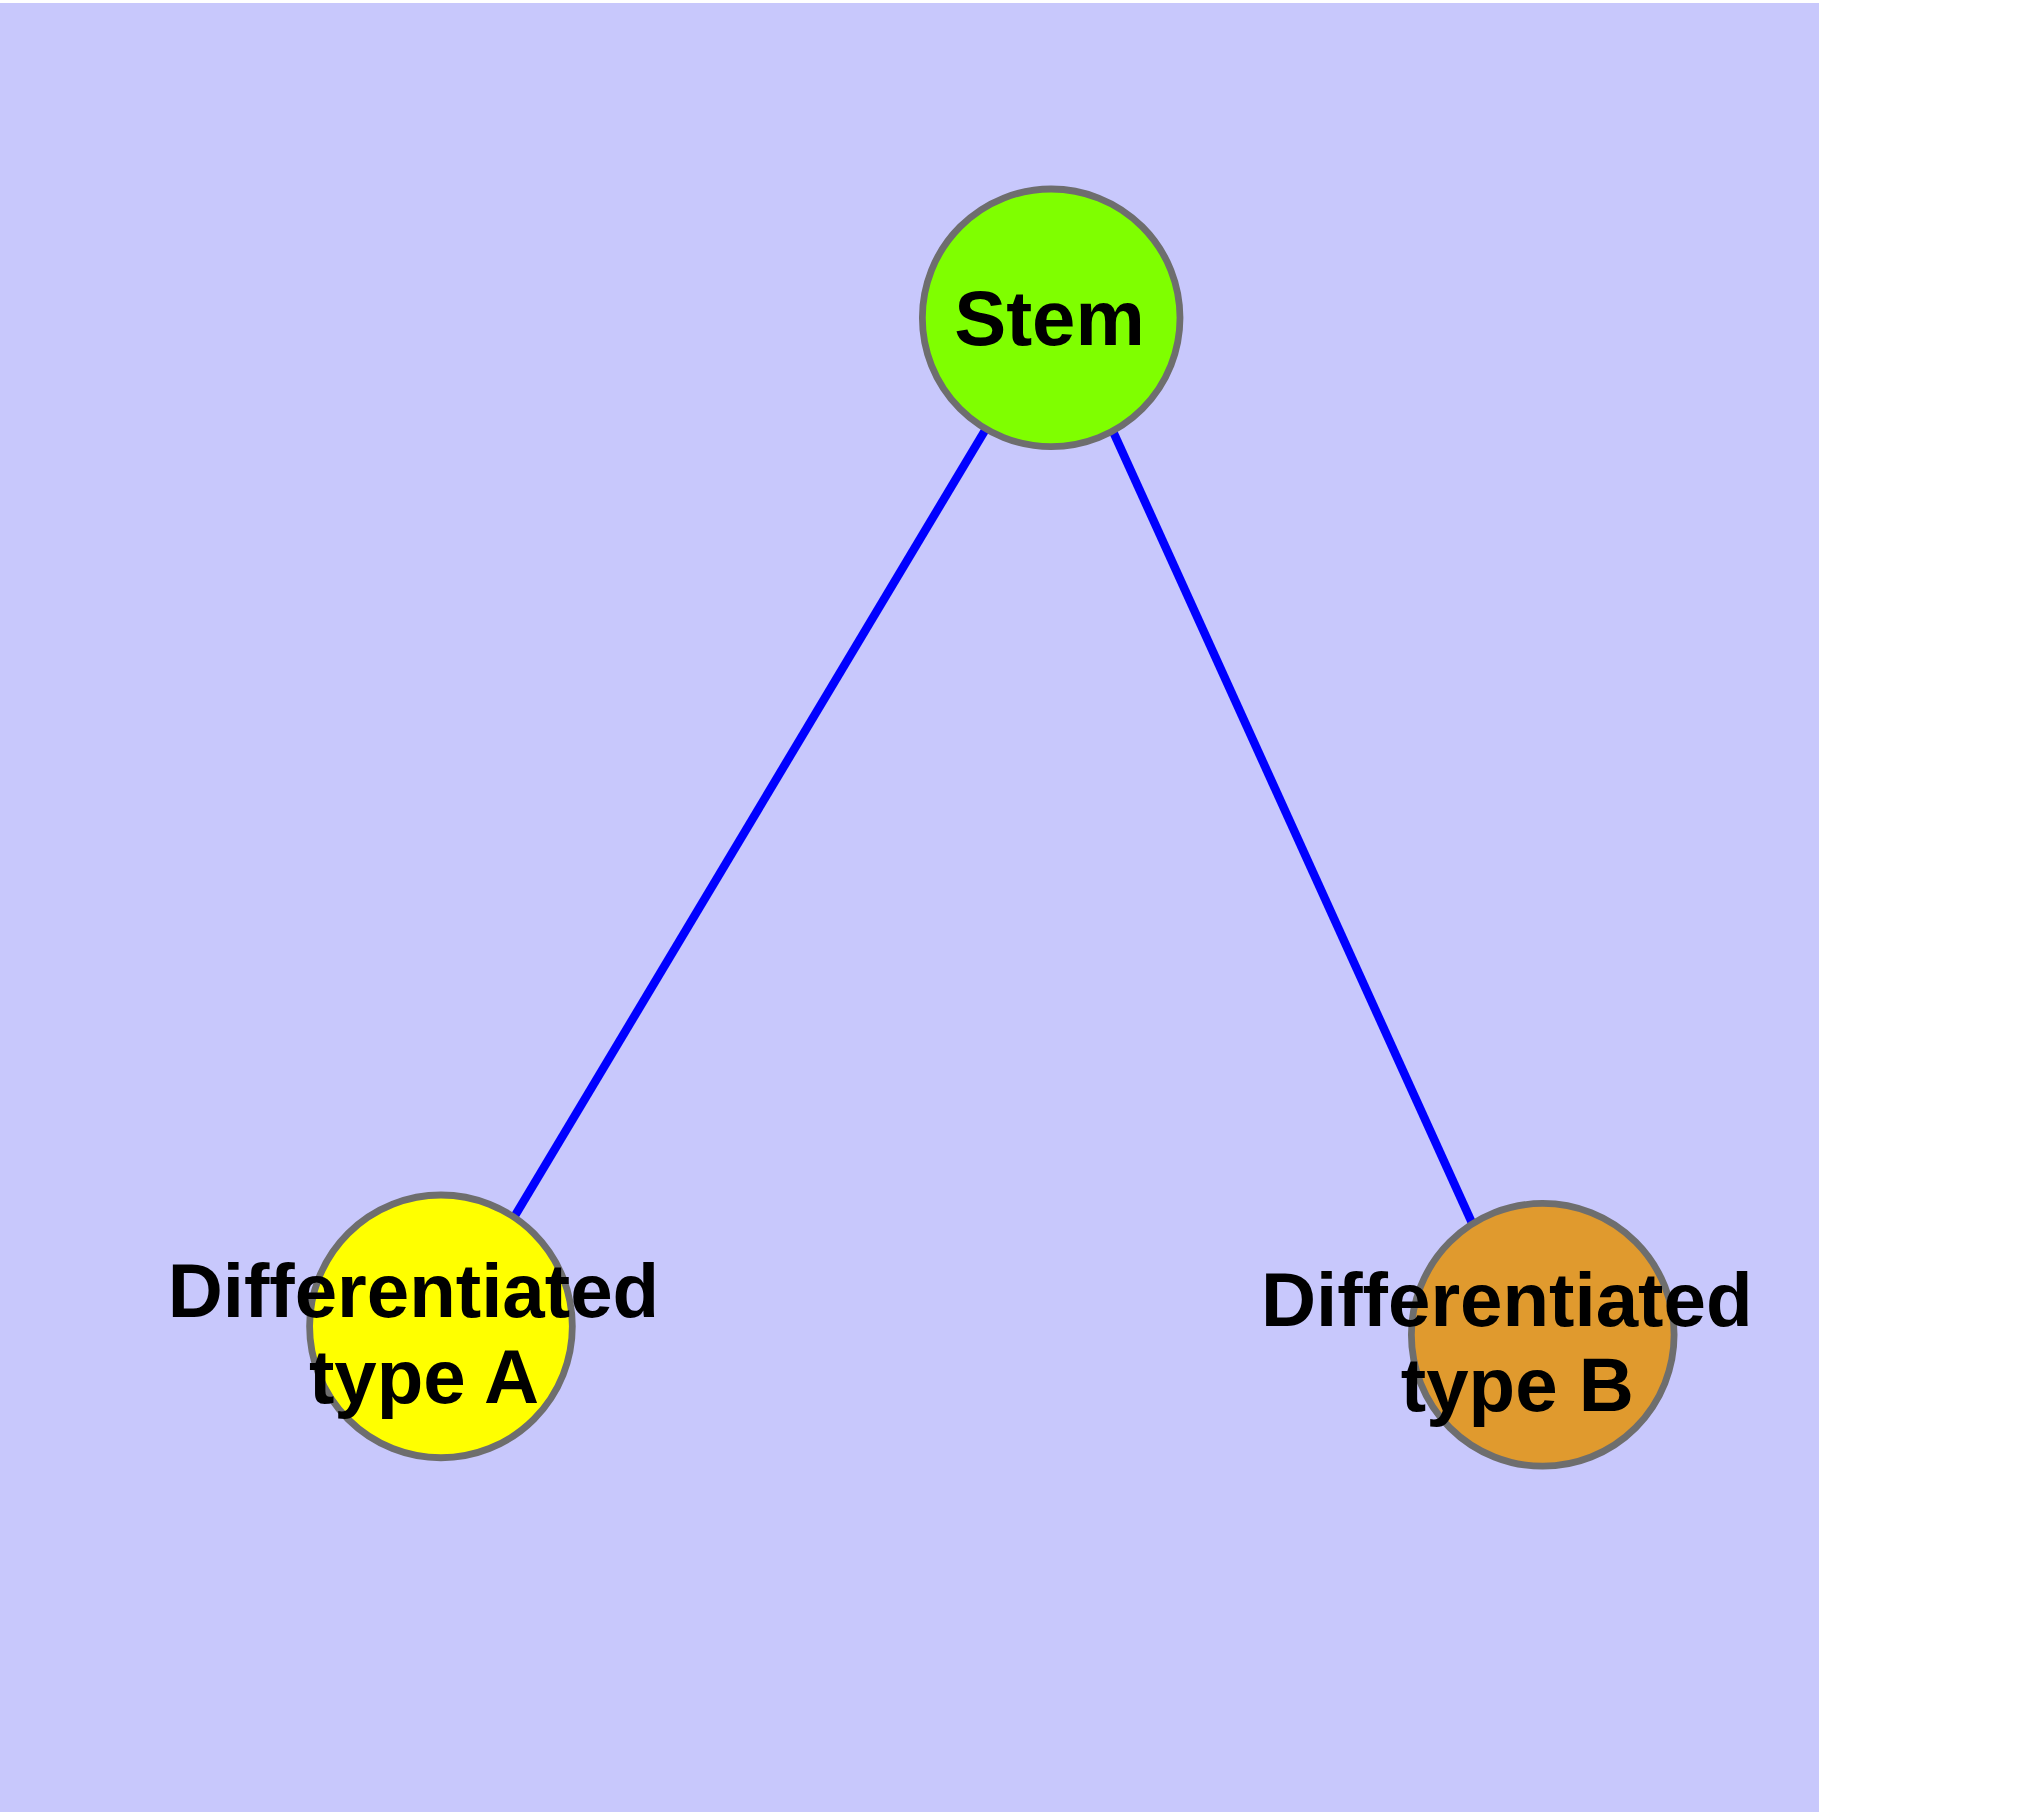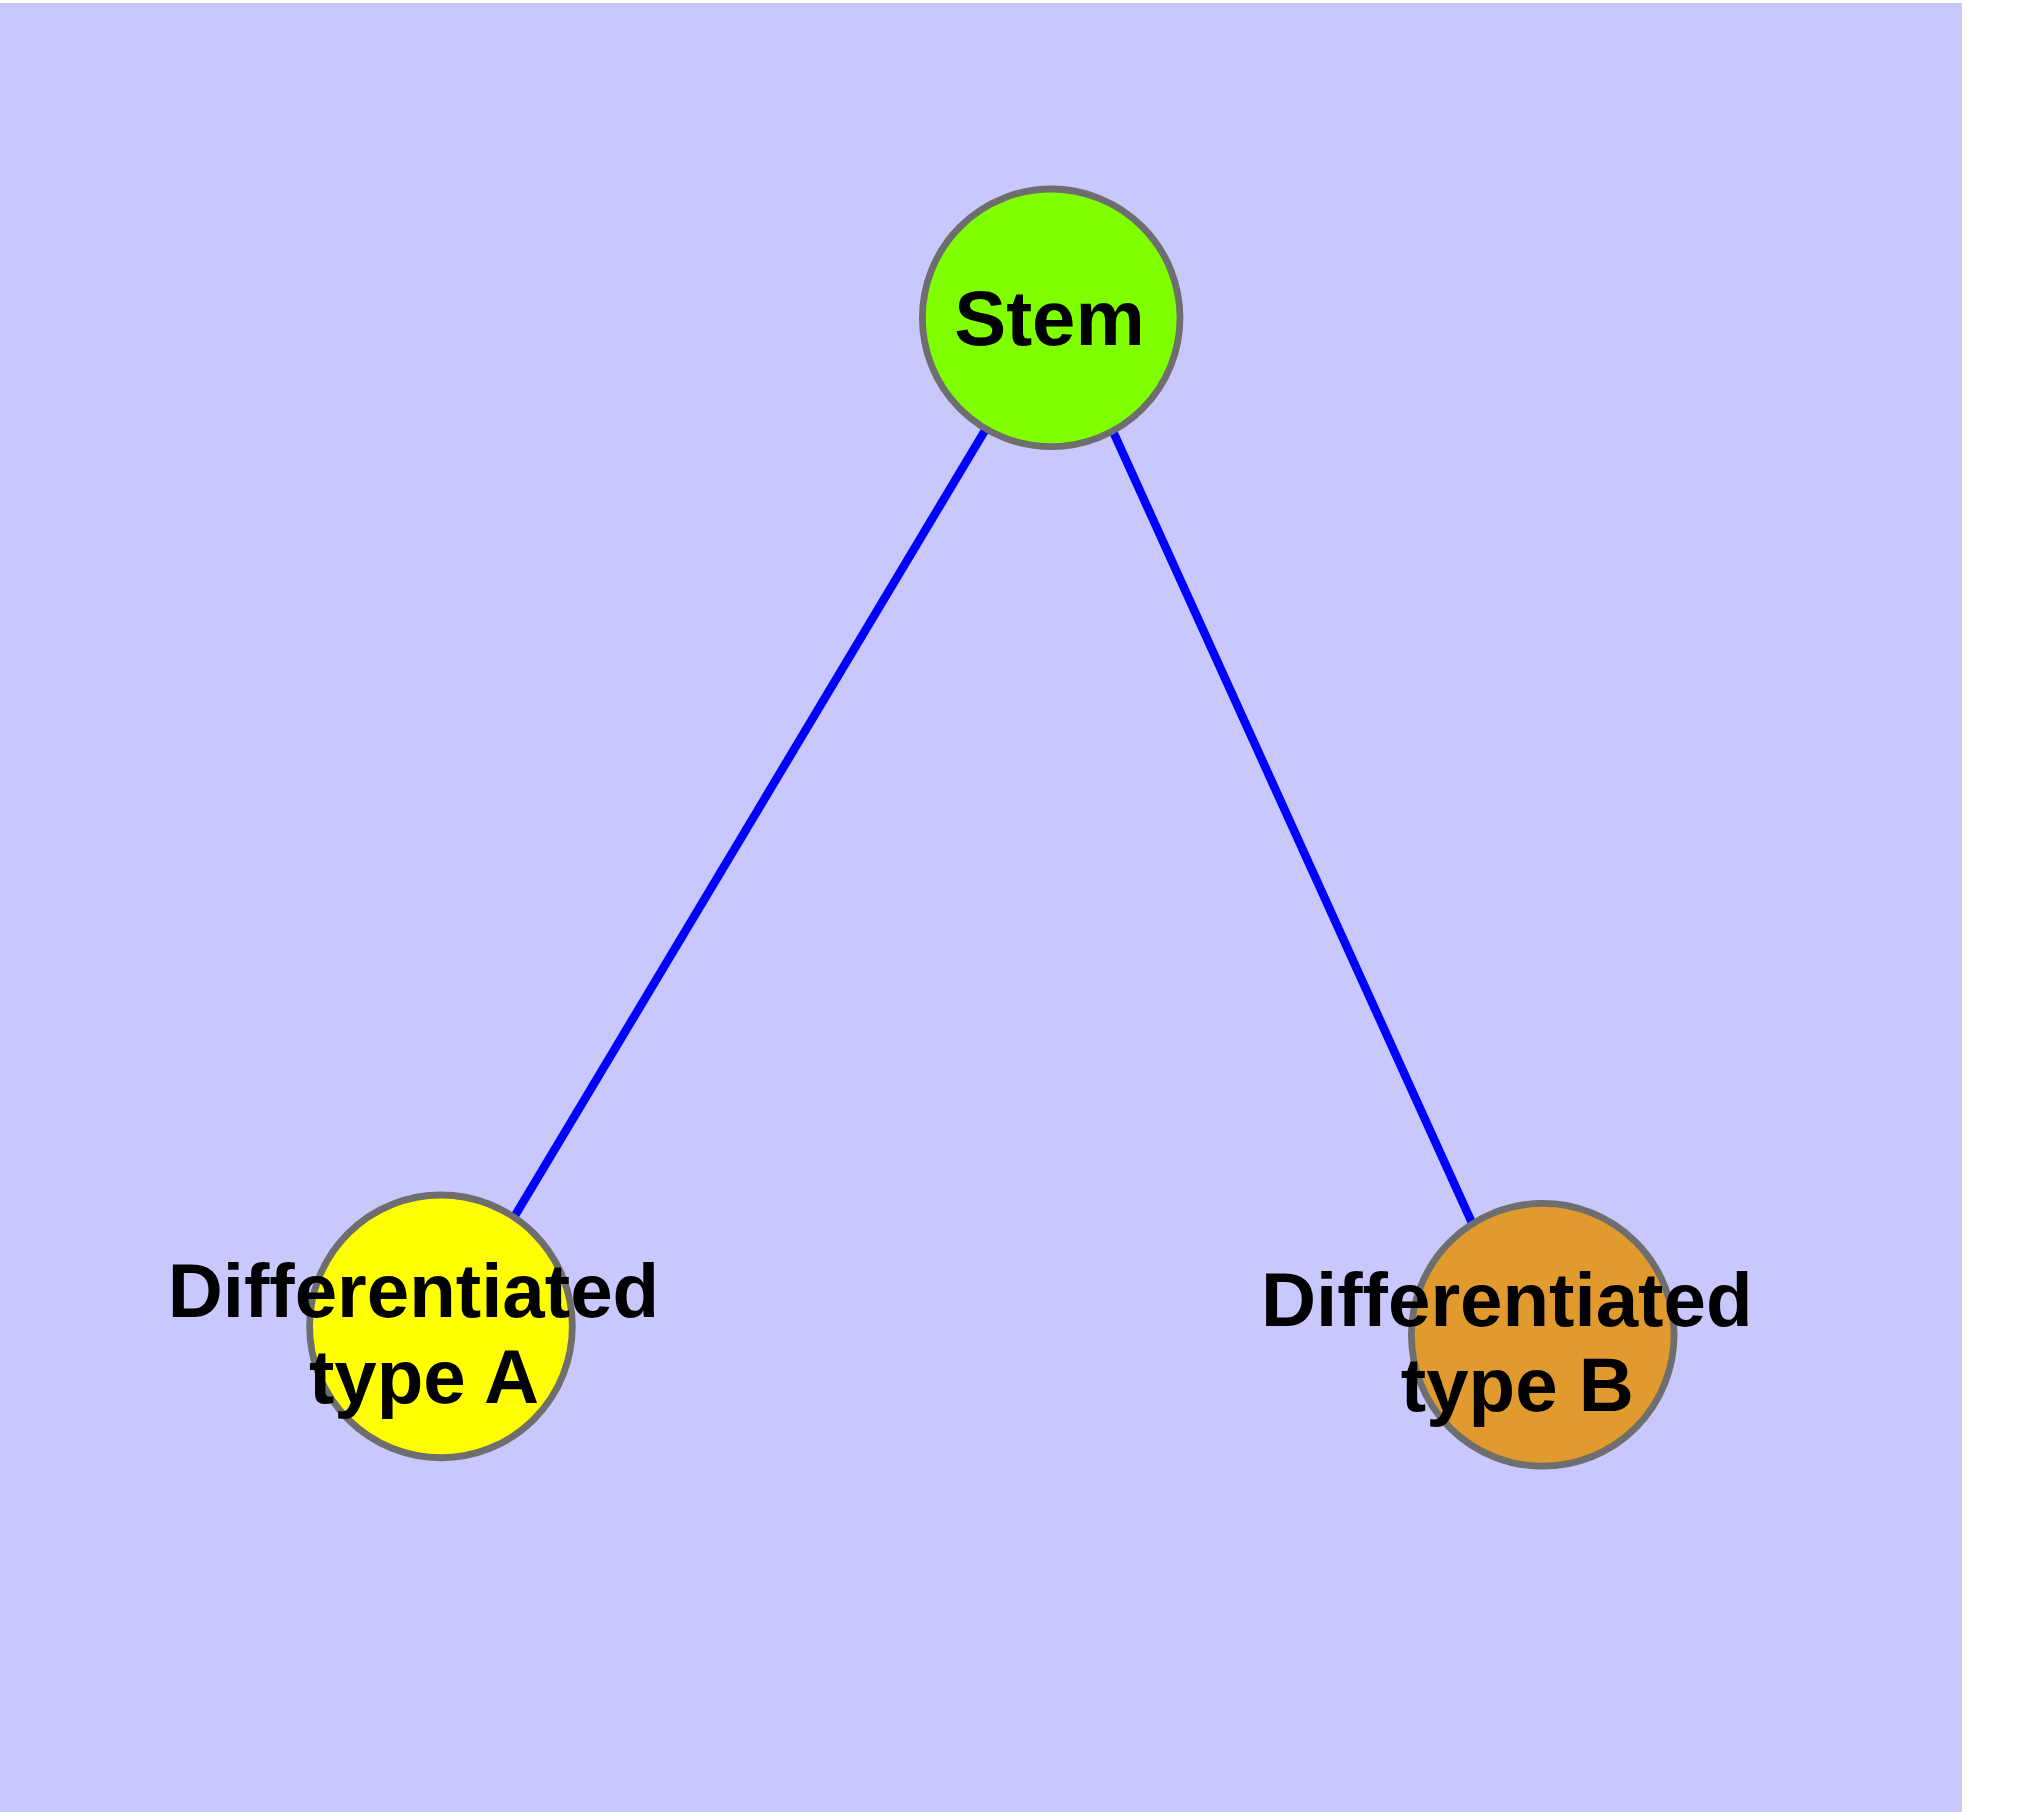--- a/index.html
+++ b/index.html
@@ -2,21 +2,21 @@
 <html style="font-size:13.6px"><head>
 <meta charset="utf-8">
 <style>
   html, body {
     margin: 0;
     padding: 0;
     background: #ffffff;
   }
   #canvas {
     position: relative;
-    width: 1962px;
+    width: 1819px;
     height: 1812px;
     overflow: hidden;
     background: #ffffff;
     font-family: "Liberation Sans", "DejaVu Sans", sans-serif;
     text-decoration: underline;
   }
   #graph-surface {
     position: absolute;
     left: 0;
     top: 2.5px;

